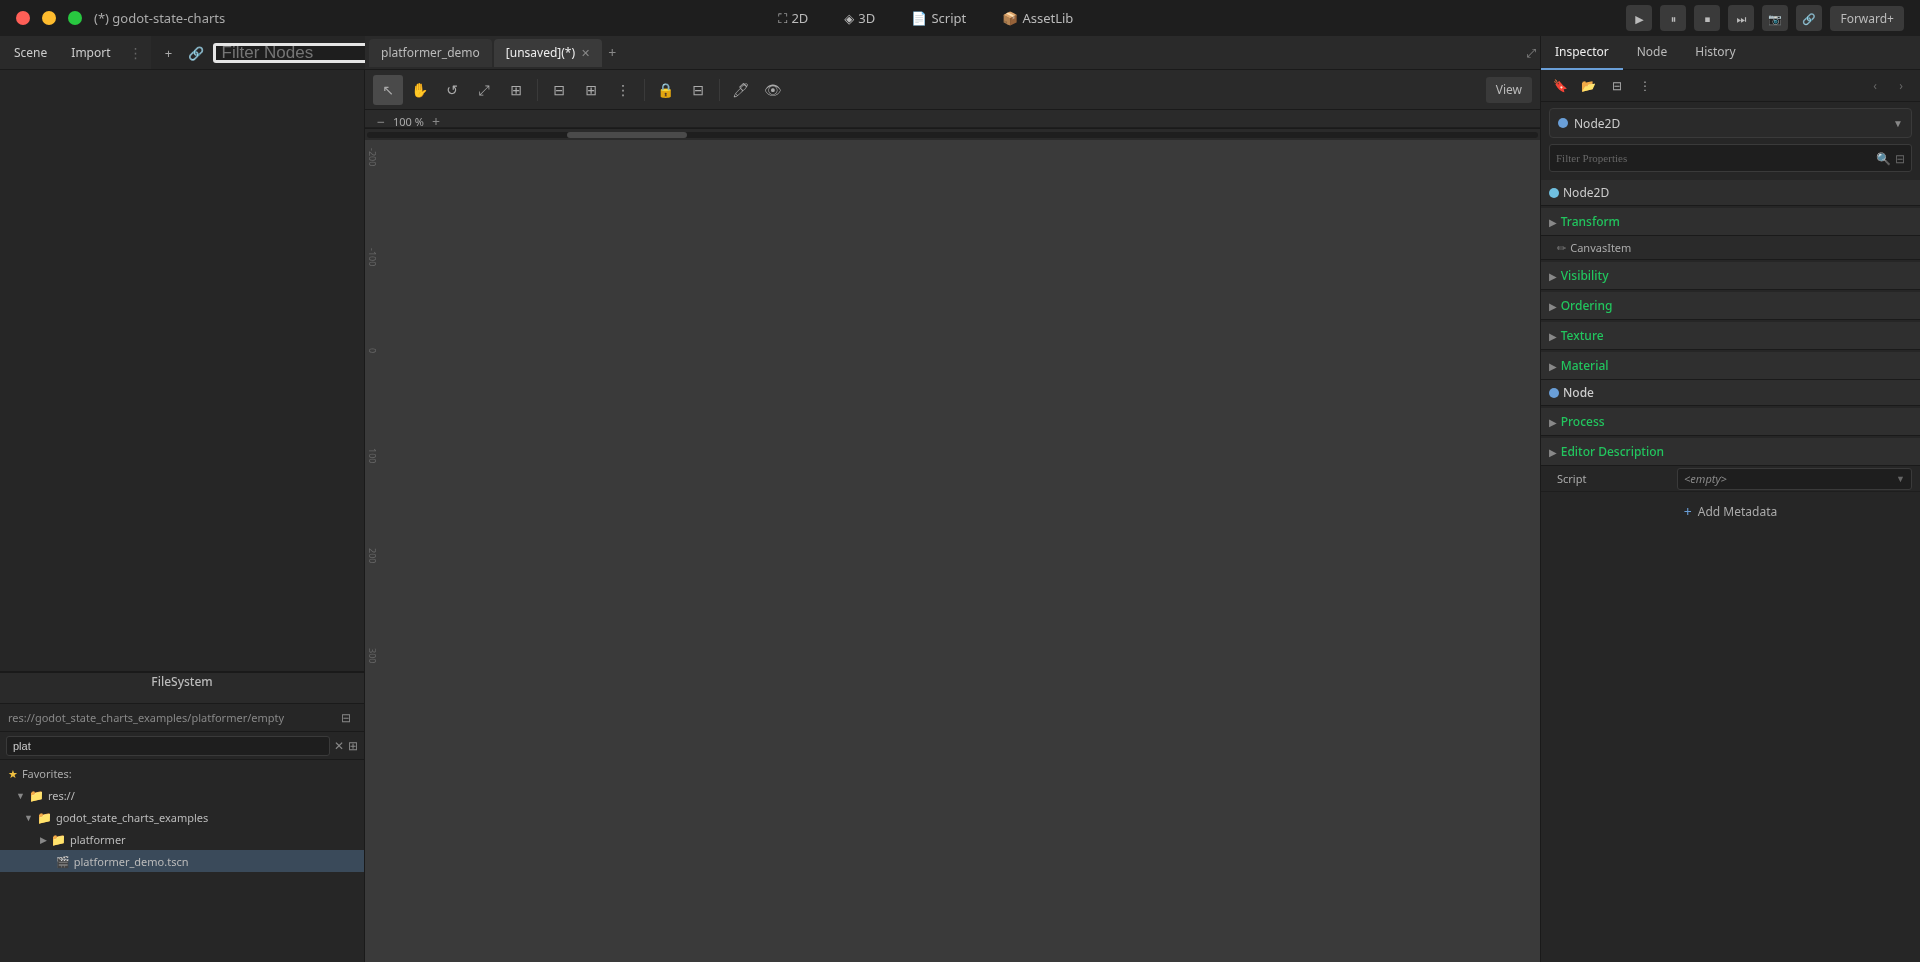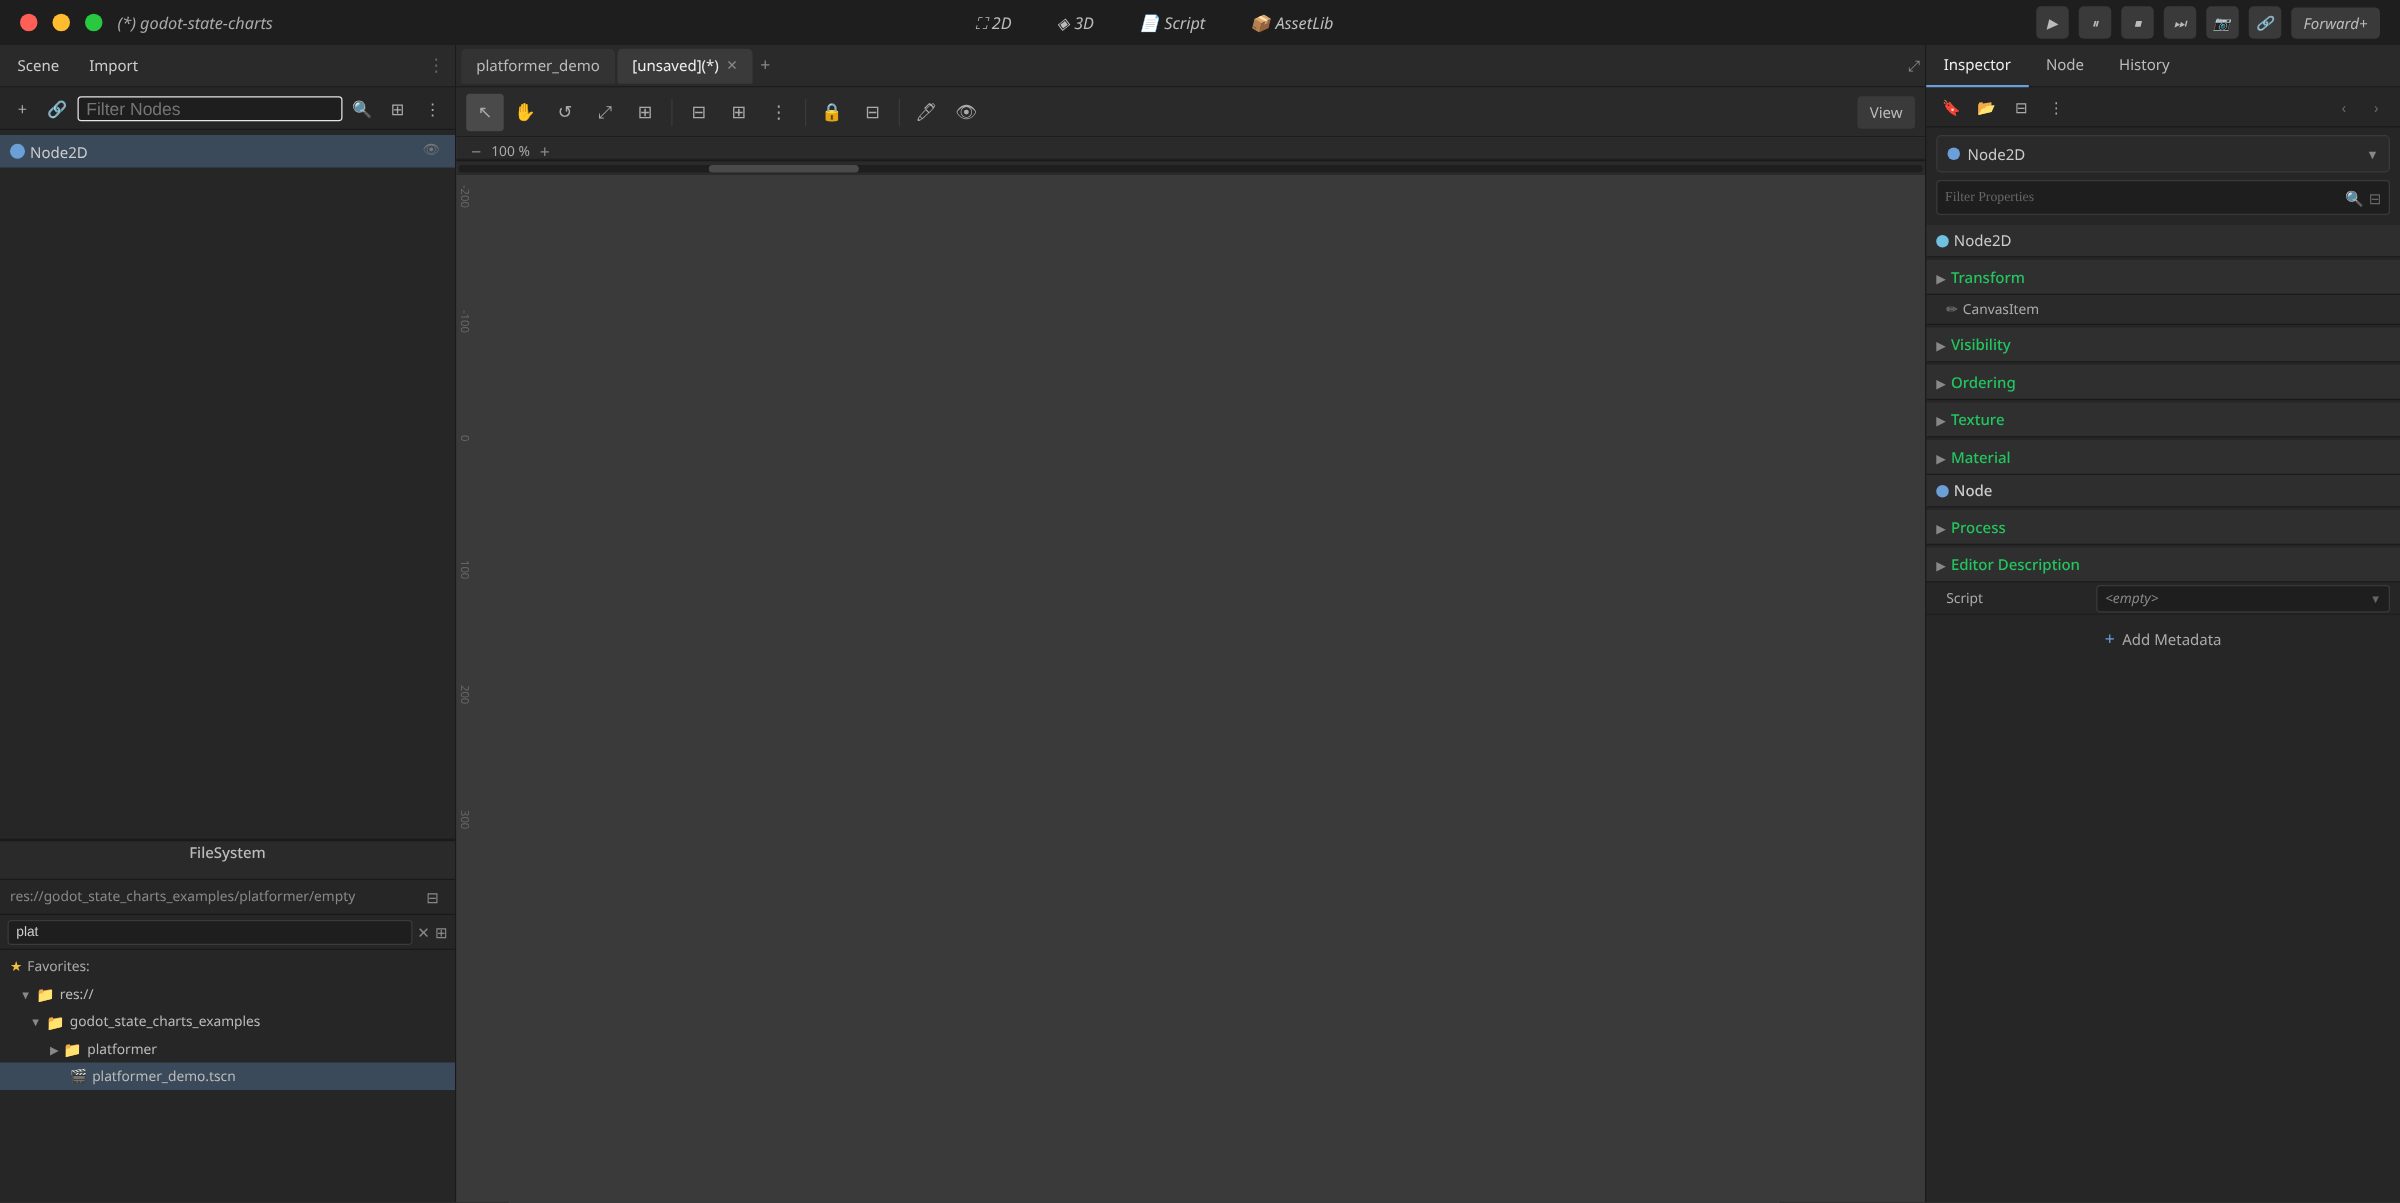--- a/index.html
+++ b/index.html
@@ -17,21 +17,20 @@
 
     
     #title-bar {
       height: 36px;
       background: #1e1e1e;
       display: flex;
       align-items: center;
       justify-content: space-between;
       padding: 4px 16px;
       flex-shrink: 0;
-      font-style: italic;
     }
     #title-bar-left {
       display: flex;
       align-items: center;
       gap: 12px;
     }
     .window-btn {
       width: 14px; height: 14px;
       border-radius: 50%;
       display: inline-block;
@@ -97,21 +96,21 @@
       flex-direction: column;
       background: #262626;
       border-right: 1px solid #1a1a1a;
       flex-shrink: 0;
     }
 
     
     #scene-panel {
       flex: 1;
       display: flex;
-      flex-direction: column;
+      flex-direction: row;
       border-bottom: 1px solid #1a1a1a;
     }
     #scene-header {
       height: 34px;
       display: flex;
       align-items: center;
       padding: 0 8px;
       gap: 12px;
       background: #2a2a2a;
       border-bottom: 1px solid #1a1a1a;
@@ -135,25 +134,25 @@
       width: 24px; height: 24px;
       display: flex; align-items: center; justify-content: center;
       border-radius: 3px;
       cursor: pointer;
       color: #aaa;
       font-size: 13px;
     }
     #scene-filter {
       flex: 1;
       background: #1e1e1e;
-      border: 1px solid #e5e5e5;
+      border: 3px solid #e5e5e5;
       border-radius: 3px;
       padding: 2px 6px;
       color: #ccc;
-      font-size: 14px;
+      font-size: 17px;
       height: 20px;
     }
     #scene-tree {
       flex: 1;
       padding: 4px 0;
       overflow-y: auto;
     }
     .tree-item {
       display: flex;
       align-items: center;

